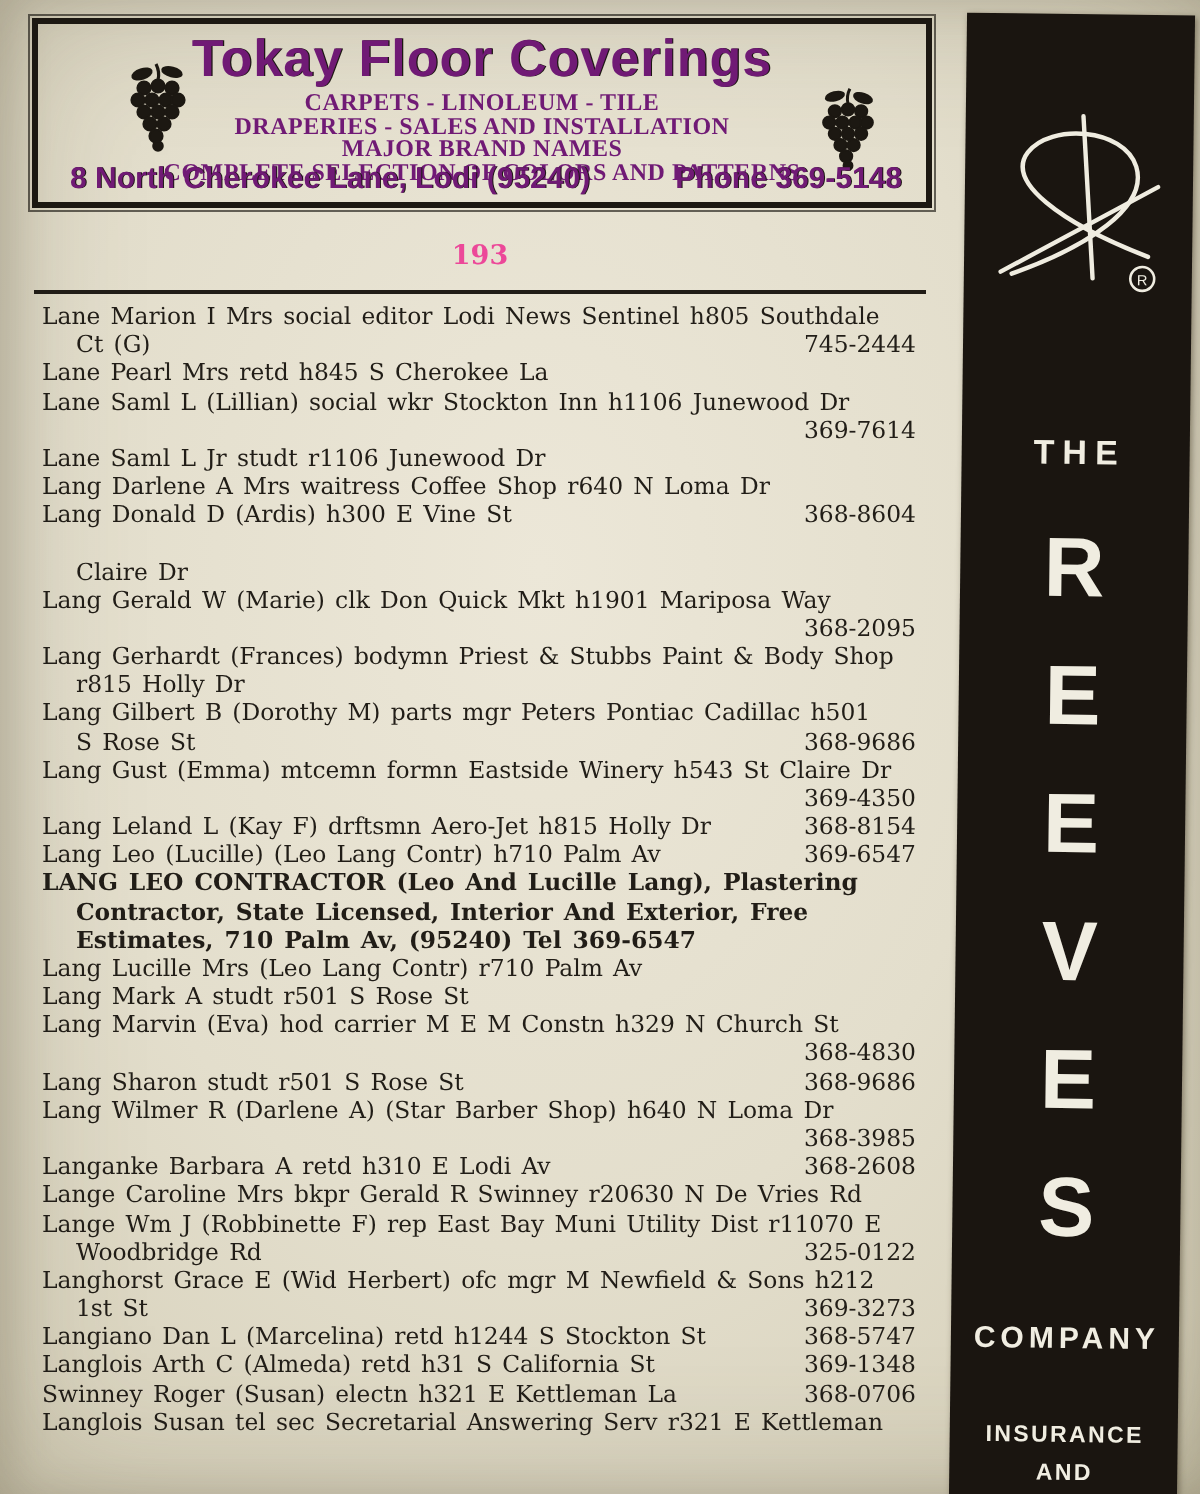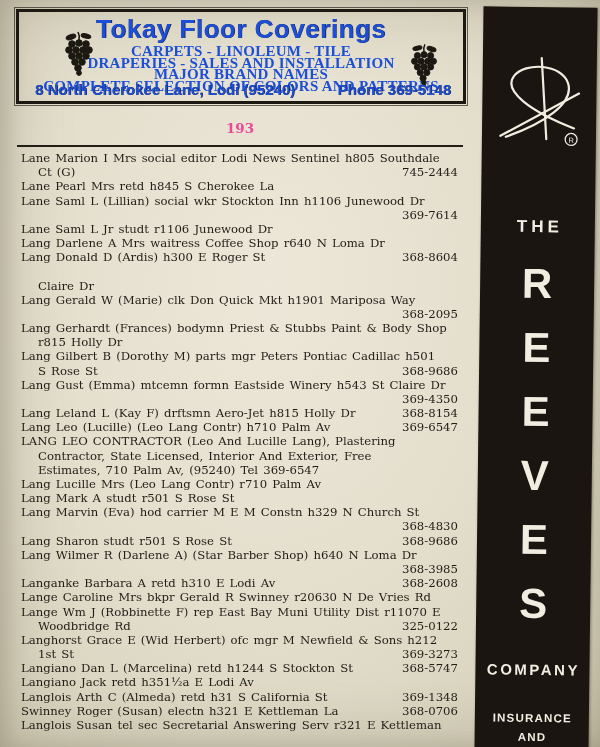--- a/index.html
+++ b/index.html
@@ -11,30 +11,30 @@
     position:relative;
   }
   .vignette{position:absolute;inset:0;pointer-events:none;
     box-shadow:inset 0 0 70px rgba(95,85,60,.28), inset 8px 0 18px rgba(95,85,60,.18);}
 
   
   .ad-box{
     position:absolute;left:16px;top:9px;width:450px;height:95px;
     border:3px solid #1c1812;
     outline:1px solid rgba(28,24,18,.65);outline-offset:1px;
-    box-sizing:border-box;text-align:center;color:#1d4ed8;
+    box-sizing:border-box;text-align:center;color:#701a75;
   }
   .ad-title{
     margin-top:2px;
     font-family:"Liberation Sans",sans-serif;font-weight:bold;
     font-size:26px;letter-spacing:.5px;
     text-shadow:.6px 0 0 #1c1812;
   }
   .ad-sub{font-family:"Liberation Serif",serif;font-weight:bold;
-    font-size:15px;line-height:11.6px;letter-spacing:.25px;margin-top:1px;}
+    font-size:12px;line-height:11.6px;letter-spacing:.25px;margin-top:1px;}
   .ad-bottom{
     position:absolute;left:16px;right:12px;bottom:3px;
     display:flex;justify-content:space-between;
     font-family:"Liberation Sans",sans-serif;font-weight:bold;font-size:15px;
     text-shadow:.5px 0 0 #1c1812;
     text-align:right;
   }
   .grape{position:absolute;}
   .grape-left{left:44px;top:19px;}
   .grape-right{right:24px;top:31px;}
@@ -48,21 +48,21 @@
 
   
   .listings{
     position:absolute;left:21px;top:151px;width:437px;height:596px;
     color:#211d17;font-size:11.7px;overflow:hidden;
   }
   .dl{display:flex;justify-content:center;height:14.18px;line-height:14.3px;
       white-space:nowrap;overflow:hidden;}
   .dl .dl-text{word-spacing:1.4px;}
   .dl.ind .dl-text{padding-left:17px;}
-  .dl.bold{font-weight:normal;}
+  .dl.bold{font-weight:bold;}
   .dl-phone{margin-left:auto;padding-left:6px;}
 
   
   .sidebar{
     position:absolute;left:479px;top:7px;width:114px;height:742px;
     background:#1a1510;color:#f0ede1;transform:rotate(.7deg);
     box-shadow:1px 1px 3px rgba(60,50,30,.5);
   }
   .sb-logo{position:absolute;left:11px;top:46px;}
   .sb-the{
@@ -176,21 +176,21 @@
     </div>
     <div class="dl">
       <span class="dl-text">Lane Saml L Jr studt r1106 Junewood Dr</span>
       <span class="dl-phone"></span>
     </div>
     <div class="dl">
       <span class="dl-text">Lang Darlene A Mrs waitress Coffee Shop r640 N Loma Dr</span>
       <span class="dl-phone"></span>
     </div>
     <div class="dl">
-      <span class="dl-text">Lang Donald D (Ardis) h300 E Roger St</span>
+      <span class="dl-text">Lang Donald D (Ardis) h300 E Vine St</span>
       <span class="dl-phone">368-8604</span>
     </div>
     <div class="dl">
       <span class="dl-phone"></span>
     </div>
     <div class="dl ind">
       <span class="dl-text">Claire Dr</span>
       <span class="dl-phone"></span>
     </div>
     <div class="dl">
@@ -293,24 +293,20 @@
       <span class="dl-text">Langhorst Grace E (Wid Herbert) ofc mgr M Newfield &amp; Sons h212</span>
       <span class="dl-phone"></span>
     </div>
     <div class="dl ind">
       <span class="dl-text">1st St</span>
       <span class="dl-phone">369-3273</span>
     </div>
     <div class="dl">
       <span class="dl-text">Langiano Dan L (Marcelina) retd h1244 S Stockton St</span>
       <span class="dl-phone">368-5747</span>
-    </div>
-    <div class="dl">
-      <span class="dl-text">Langiano Jack retd h351½a E Lodi Av</span>
-      <span class="dl-phone"></span>
     </div>
     <div class="dl">
       <span class="dl-text">Langlois Arth C (Almeda) retd h31 S California St</span>
       <span class="dl-phone">369-1348</span>
     </div>
     <div class="dl">
       <span class="dl-text">Swinney Roger (Susan) electn h321 E Kettleman La</span>
       <span class="dl-phone">368-0706</span>
     </div>
     <div class="dl">

